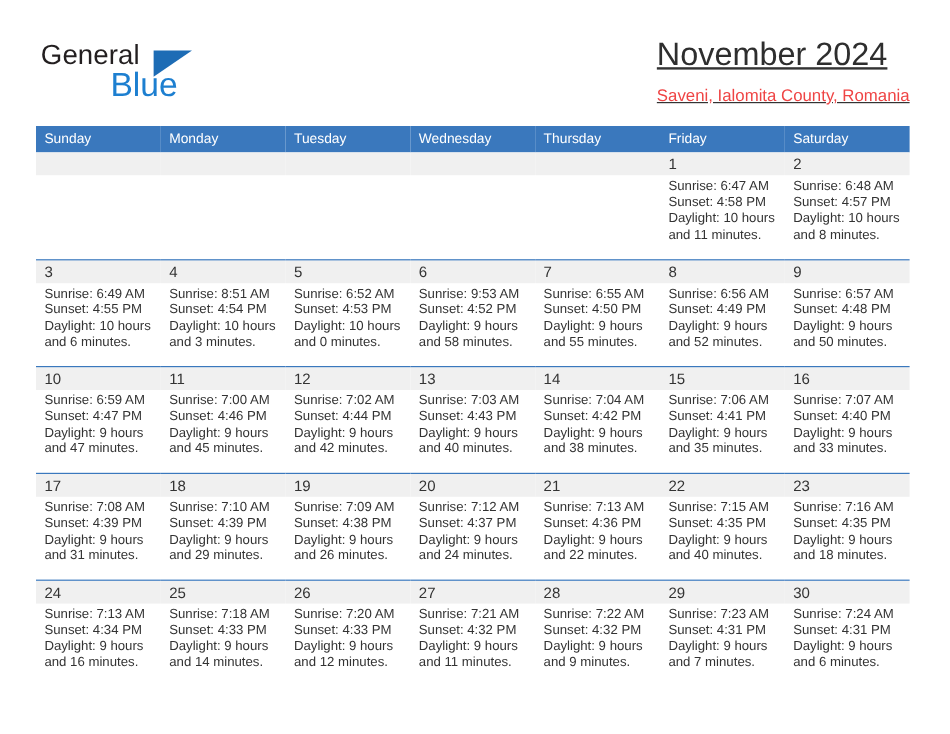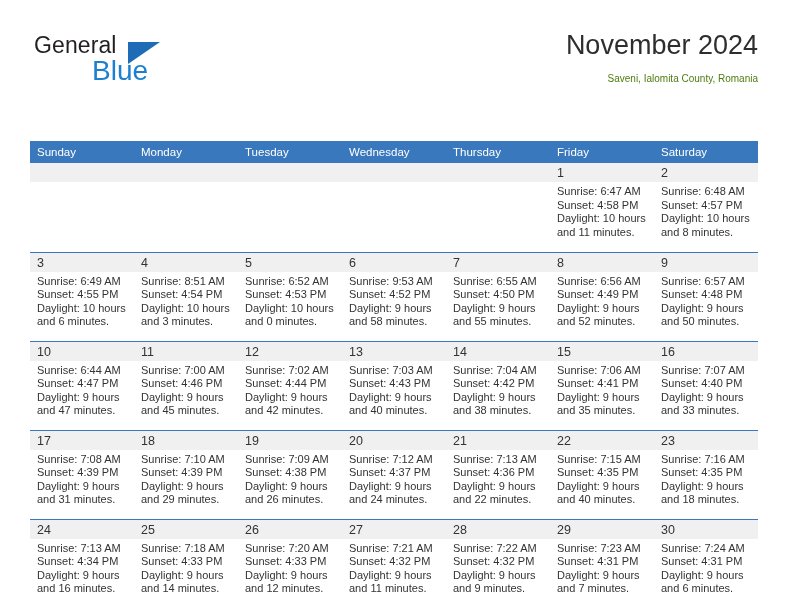--- a/index.html
+++ b/index.html
@@ -60,46 +60,45 @@
     top: 23px;
     font-size: 28px;
     color: #1d7fd0;
     font-family: "Liberation Sans", sans-serif;
   }
 
   .title-block {
     position: absolute;
     right: 0;
     top: 0;
-    text-align: right;
+    text-decoration: underline;
   }
   .cal-title {
     font-size: 27px;
     color: #2e2e2e;
     font-weight: normal;
     line-height: 34px;
     white-space: nowrap;
   }
   .cal-subtitle {
-    font-size: 10px;
-    color: #4d7c0f;
+    font-size: 14px;
+    color: #ef4444;
     line-height: 22px;
     margin-top: 6px;
     white-space: nowrap;
   }
 
   
   .calendar {
     position: absolute;
     left: 30px;
     top: 105px;
     width: 728px;
     border-collapse: collapse;
     table-layout: fixed;
-    margin-top: 36px;
   }
   .calendar th {
     background: #3a78bd;
     color: #ffffff;
     font-size: 11.5px;
     font-weight: normal;
     text-align: left;
     padding: 5px 0 5px 7px;
     height: 19px;
     box-sizing: border-box;
@@ -266,21 +265,21 @@
               <div>Sunset: 4:48 PM</div>
               <div>Daylight: 9 hours</div>
               <div>and 50 minutes.</div>
             </div>
           </td>
         </tr>
         <tr>
           <td>
             <div class="daynum">10</div>
             <div class="details">
-              <div>Sunrise: 6:44 AM</div>
+              <div>Sunrise: 6:59 AM</div>
               <div>Sunset: 4:47 PM</div>
               <div>Daylight: 9 hours</div>
               <div>and 47 minutes.</div>
             </div>
           </td>
           <td>
             <div class="daynum">11</div>
             <div class="details">
               <div>Sunrise: 7:00 AM</div>
               <div>Sunset: 4:46 PM</div>

